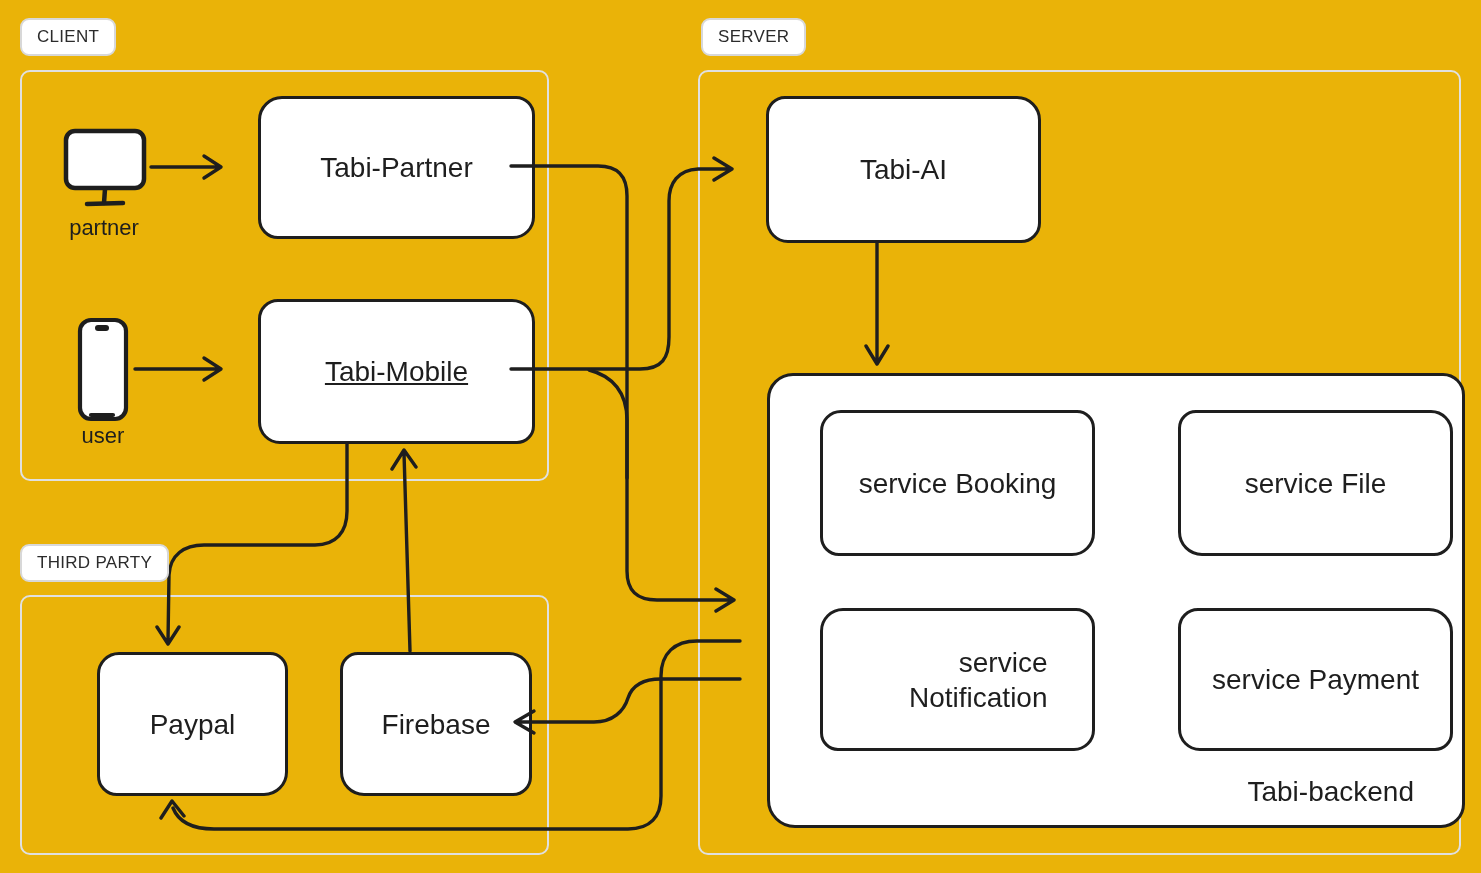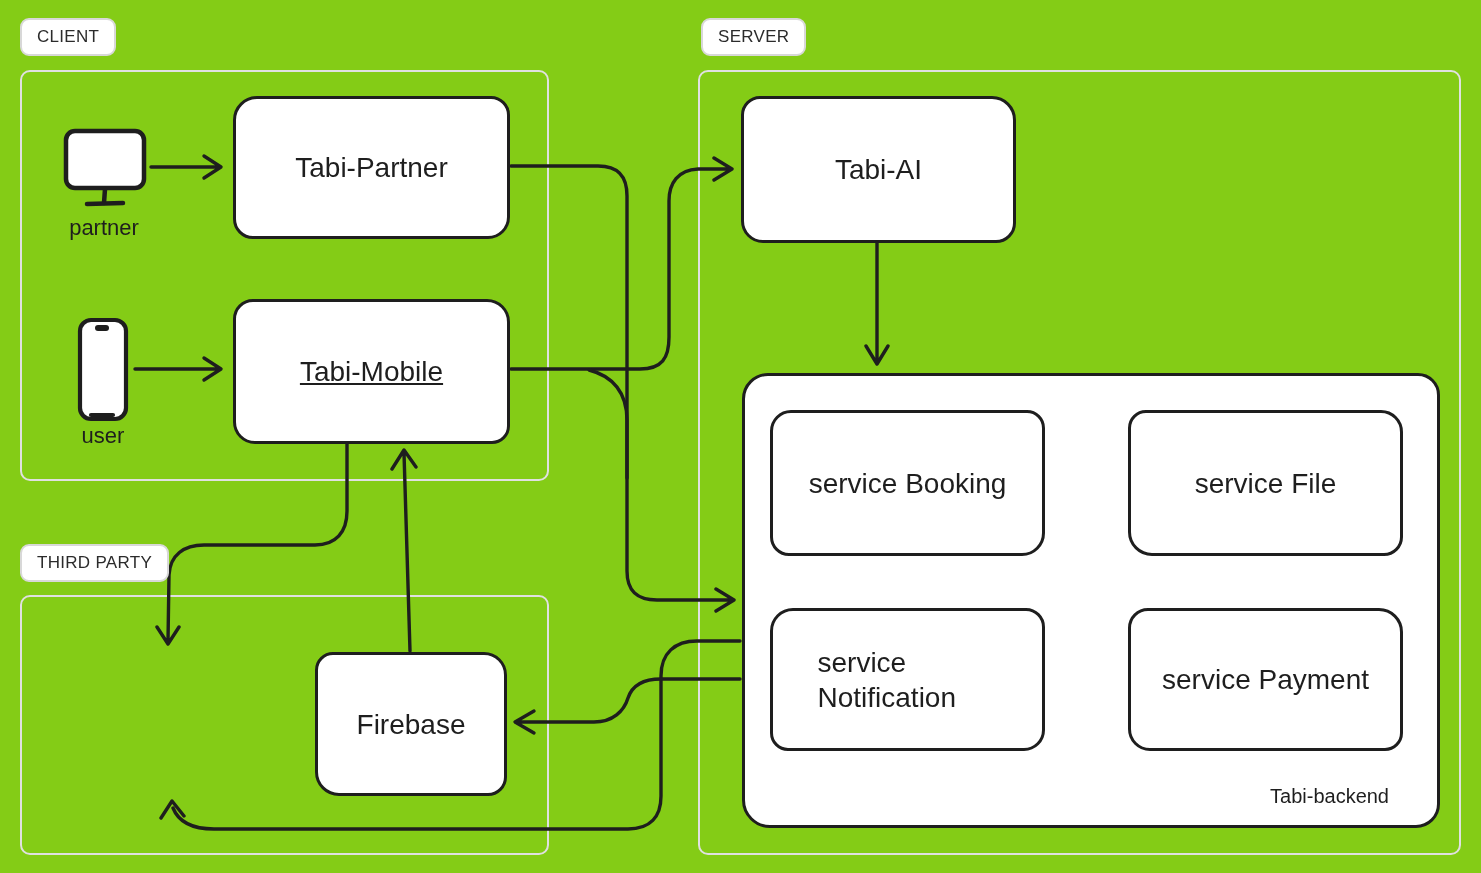--- a/index.html
+++ b/index.html
@@ -1,37 +1,37 @@
 <!DOCTYPE html>
 <html><head>
 <meta charset="utf-8">
 <style>
   html,body{margin:0;padding:0;background:#ffffff;}
   .canvas{
-    position:relative;width:1481px;height:873px;background:#84cc16;
+    position:relative;width:1481px;height:873px;background:#eab308;
     font-family:"Liberation Sans", sans-serif;color:#1e1e1e;overflow:hidden;
   }
   .container{
     position:absolute;border:2px solid #e0e0e0;border-radius:10px;
     background:transparent;box-sizing:border-box;
   }
   .badge{
     position:absolute;display:inline-flex;align-items:center;justify-content:center;
     padding:7px 15px;border:2px solid #d8d8d8;border-radius:9px;background:#ffffff;
     font-size:17px;color:#2b2b2b;letter-spacing:.3px;white-space:nowrap;z-index:4;
   }
   .node{
     position:absolute;border:3.5px solid #1e1e1e;background:#ffffff;
-    display:flex;align-items:center;justify-content:center;text-align:left;
-    font-size:28px;color:#1e1e1e;box-sizing:border-box;z-index:2;line-height:1.25;
+    display:flex;align-items:center;justify-content:center;text-align:right;
+    font-size:28px;color:#1e1e1e;box-sizing:border-box;z-index:2;line-height:1.25;margin-left:25px;
   }
   .node .wrap{max-width:92%;}
   .node.narrow .wrap{max-width:180px;}
   .backend-label{
-    position:absolute;right:48px;bottom:16px;font-size:20px;color:#1e1e1e;z-index:2;
+    position:absolute;right:48px;bottom:16px;font-size:28px;color:#1e1e1e;z-index:2;
   }
   .actor-label{
     position:absolute;font-size:22px;color:#1e1e1e;text-align:center;z-index:2;
   }
   .icon{position:absolute;z-index:2;}
   .edges{
     position:absolute;left:0;top:0;width:1481px;height:873px;z-index:3;
     pointer-events:none;
   }
   .edges path{
@@ -89,20 +89,23 @@
     </div>
     <div class="node narrow" style="left:25px;top:232px;width:275px;height:143px;border-radius:23px 19px 21px 18px;">
       <span class="wrap">service Notification</span>
     </div>
     <div class="node" style="left:383px;top:232px;width:275px;height:143px;border-radius:20px 24px 18px 22px;">
       <span class="wrap">service Payment</span>
     </div>
     <div class="backend-label">Tabi-backend</div>
   </div>
 
+  <div class="node" style="left:72px;top:652px;width:191px;height:144px;border-radius:22px 18px 24px 20px;">
+    <span class="wrap">Paypal</span>
+  </div>
   <div class="node" style="left:315px;top:652px;width:192px;height:144px;border-radius:18px 23px 19px 24px;">
     <span class="wrap">Firebase</span>
   </div>
 
   <svg class="edges" viewBox="0 0 1481 873">
     <path d="M151 167 L219 167 M204 156 L221 167 L204 178"></path>
     <path d="M135 369 L219 369 M204 358 L221 369 L204 380"></path>
     <path d="M511 369 L640 369 C662 369 669 358 669 337 L669 201 C669 183 678 170 698 169 L730 169 M714 158 L732 169 L714 180"></path>
     <path d="M511 166 L598 166 C618 166 627 176 627 196 L627 571 C627 591 637 600 657 600 L732 600 M716 589 L734 600 L716 611"></path>
     <path d="M589 370 C613 376 627 393 627 420 L627 478"></path>

